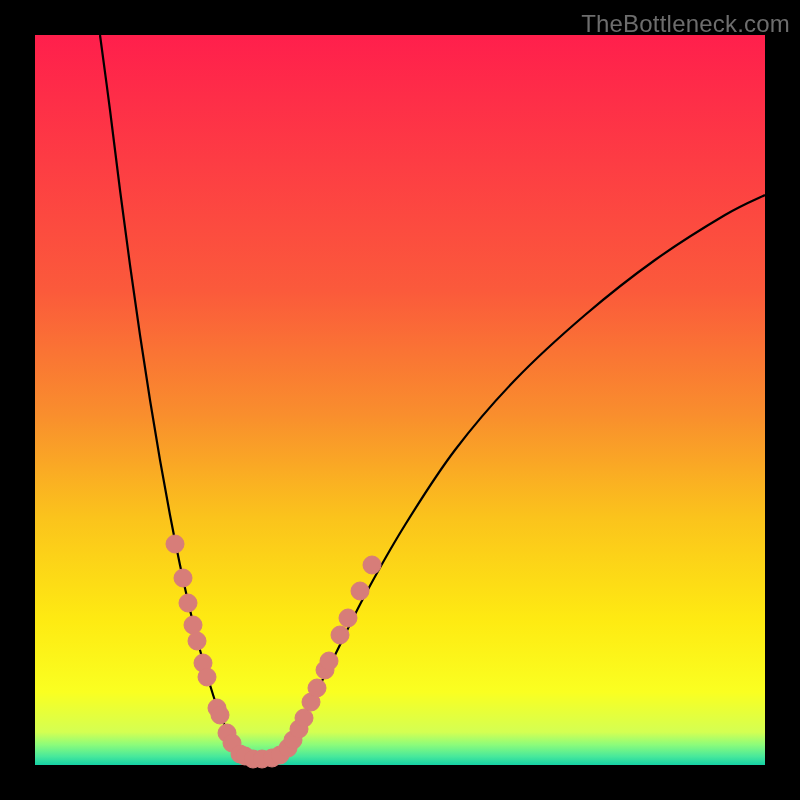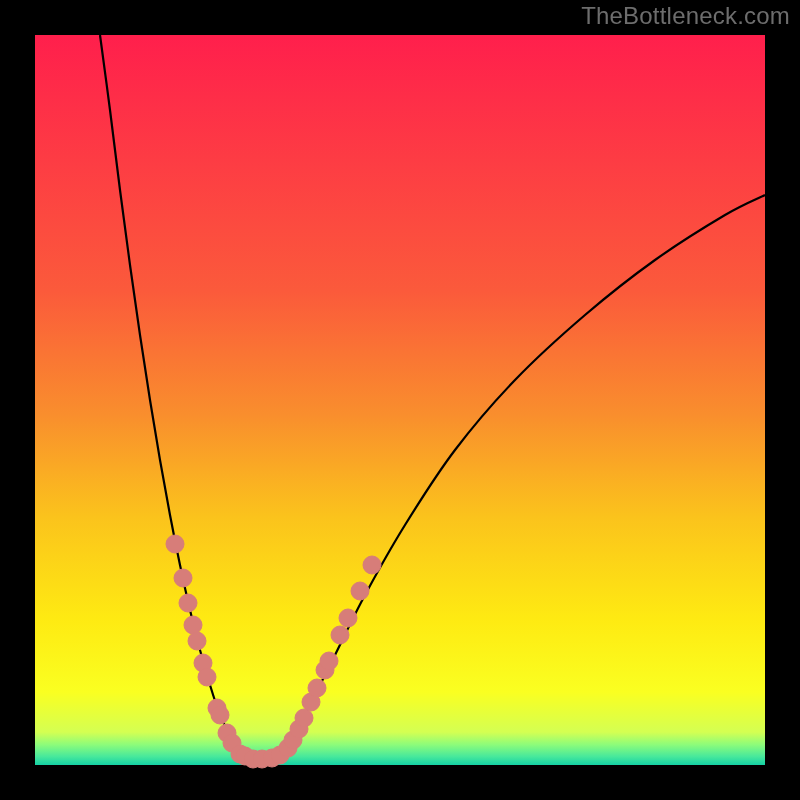--- a/index.html
+++ b/index.html
@@ -31,21 +31,21 @@
       var(--c4) 80%,
       var(--c5) 90%,
       var(--c6) 95.5%,
       var(--c7) 97.2%,
       var(--c8) 98.8%,
       var(--c9) 100%
     );
   }
   .watermark {
     position: absolute;
-    top: 2px;
+    top: 10px;
     right: 10px;
     color: #6d6d6d;
     font-size: 24px;
     letter-spacing: 0.2px;
     user-select: none;
   }
   svg.curve {
     position: absolute;
     left: 0;
     top: 0;

